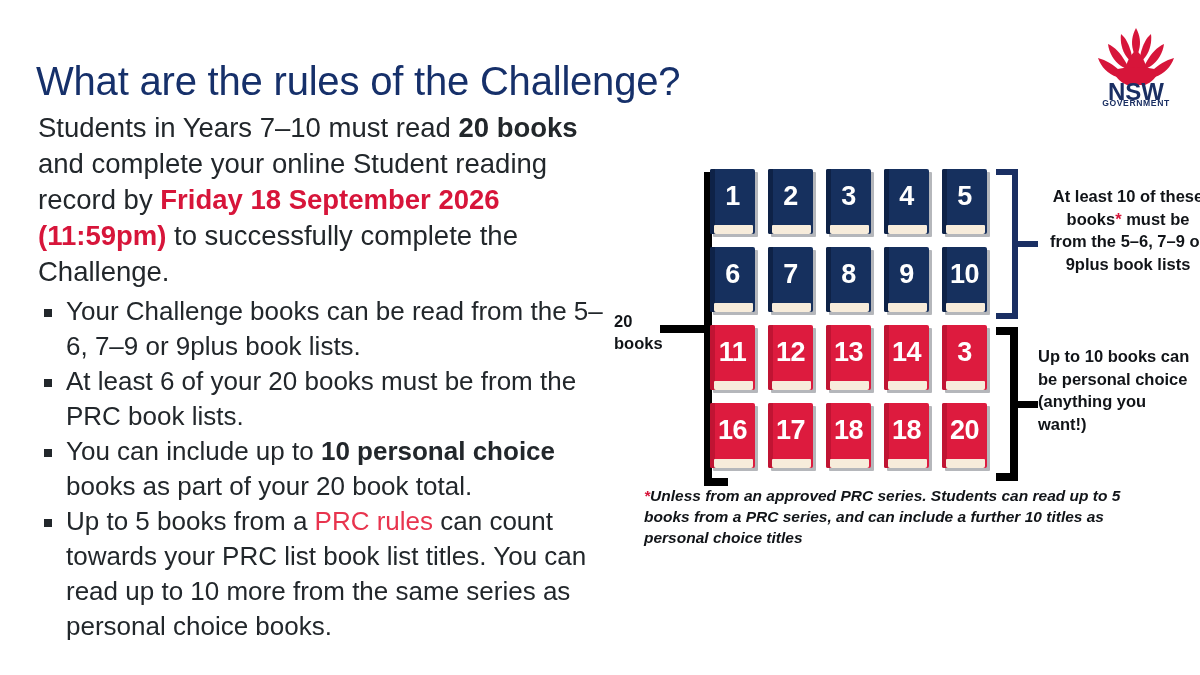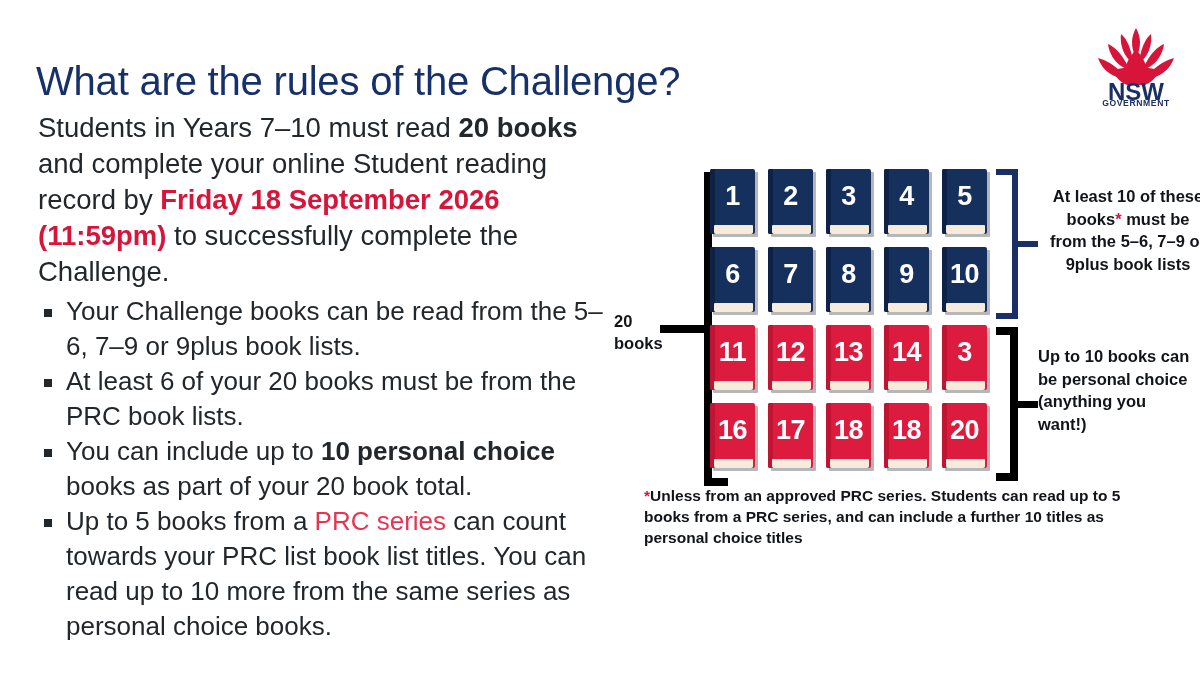--- a/index.html
+++ b/index.html
@@ -229,20 +229,21 @@
 
   .footnote {
     position: absolute;
     left: 44px;
     top: 330px;
     width: 510px;
     font-size: 15.5px;
     line-height: 21px;
     font-weight: 700;
     color: #111418;
+    font-style: italic;
   }
   .footnote .star { color: #d7153a; }
 </style>
 </head>
 <body>
 
 <div id="slide">
 
   <div class="logo">
     <svg viewBox="0 0 96 84" width="96" height="84" aria-hidden="true">
@@ -265,21 +266,21 @@
   <h1 class="title">What are the rules of the Challenge?</h1>
 
   <div class="left-col">
 
     <p class="intro"><span>Students in Years 7–10 must read </span><b>20 books</b><span> and complete your online Student reading record by </span><span class="red">Friday 18 September 2026 (11:59pm)</span><span> to successfully complete the Challenge.</span></p>
 
     <ul class="rules">
       <li><span>Your Challenge books can be read from the 5–6, 7–9 or 9plus book lists.</span></li>
       <li><span>At least 6 of your 20 books must be from the PRC book lists.</span></li>
       <li><span>You can include up to </span><b>10 personal choice</b><span> books as part of your 20 book total.</span></li>
-      <li><span>Up to 5 books from a </span><span class="red">PRC series</span><span> can count towards your PRC list book list titles. You can read up to 10 more from the same series as personal choice books.</span></li>
+      <li><span>Up to 5 books from a </span><span class="red">PRC rules</span><span> can count towards your PRC list book list titles. You can read up to 10 more from the same series as personal choice books.</span></li>
     </ul>
   </div>
 
   <div class="diagram">
 
     <div class="label-20books">20 books</div>
 
     <div class="bracket-left">
       <div class="bar"></div>
       <div class="arm-t"></div>

